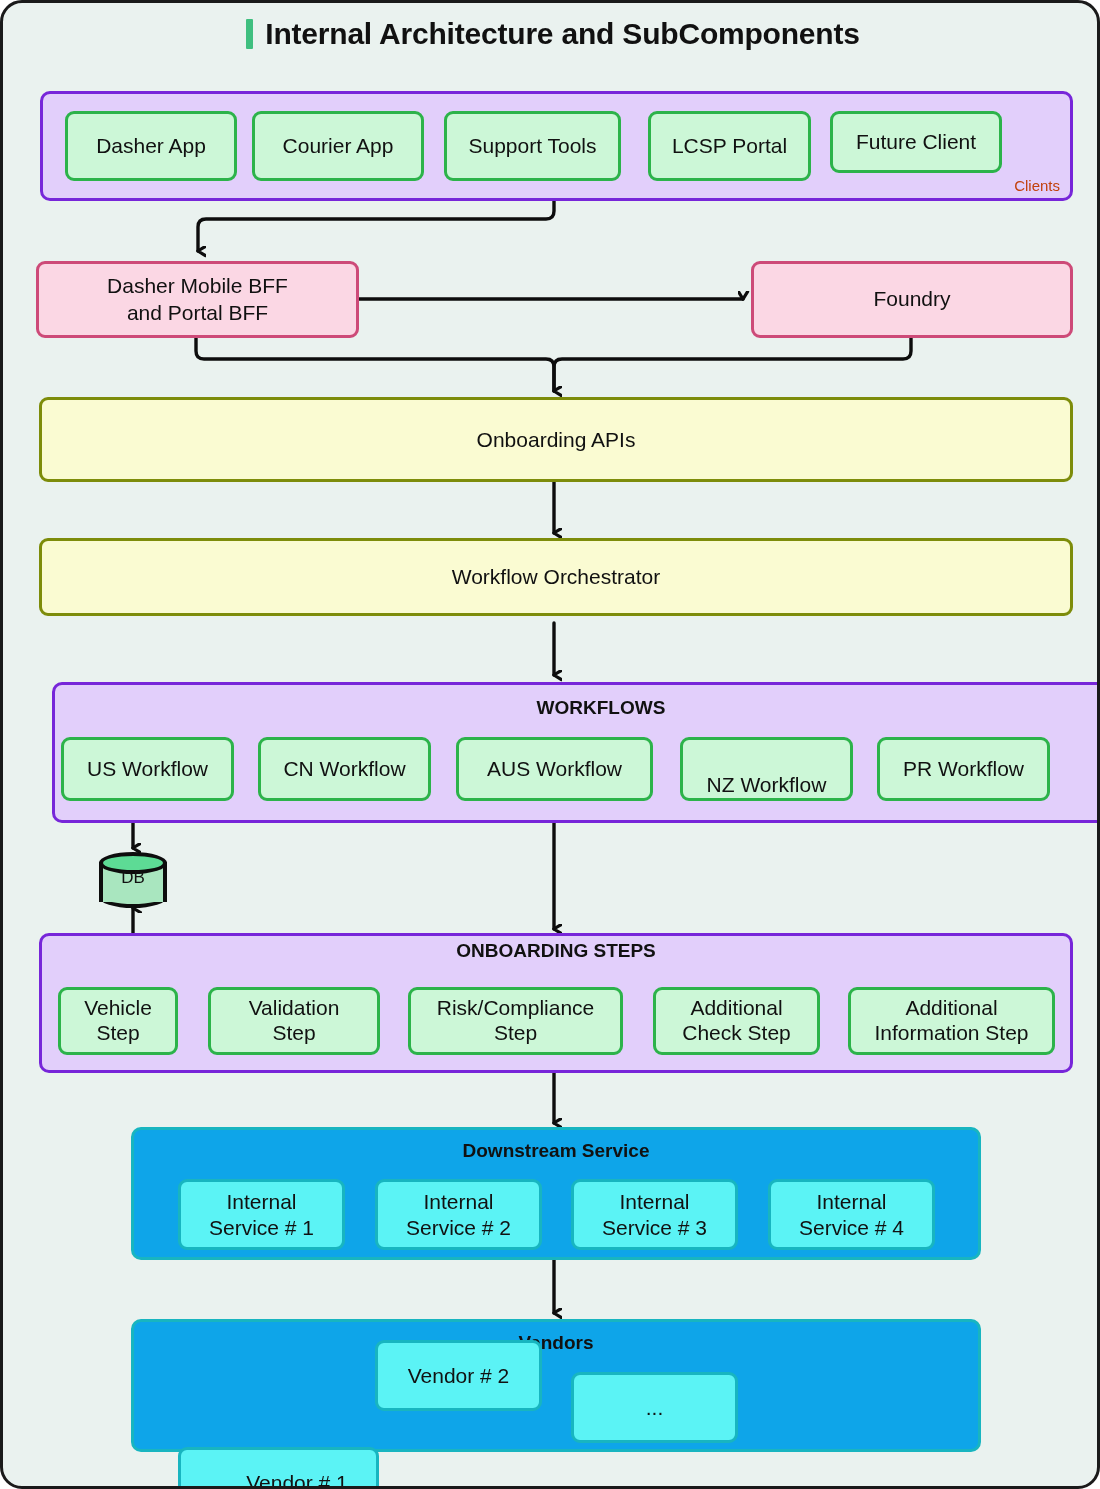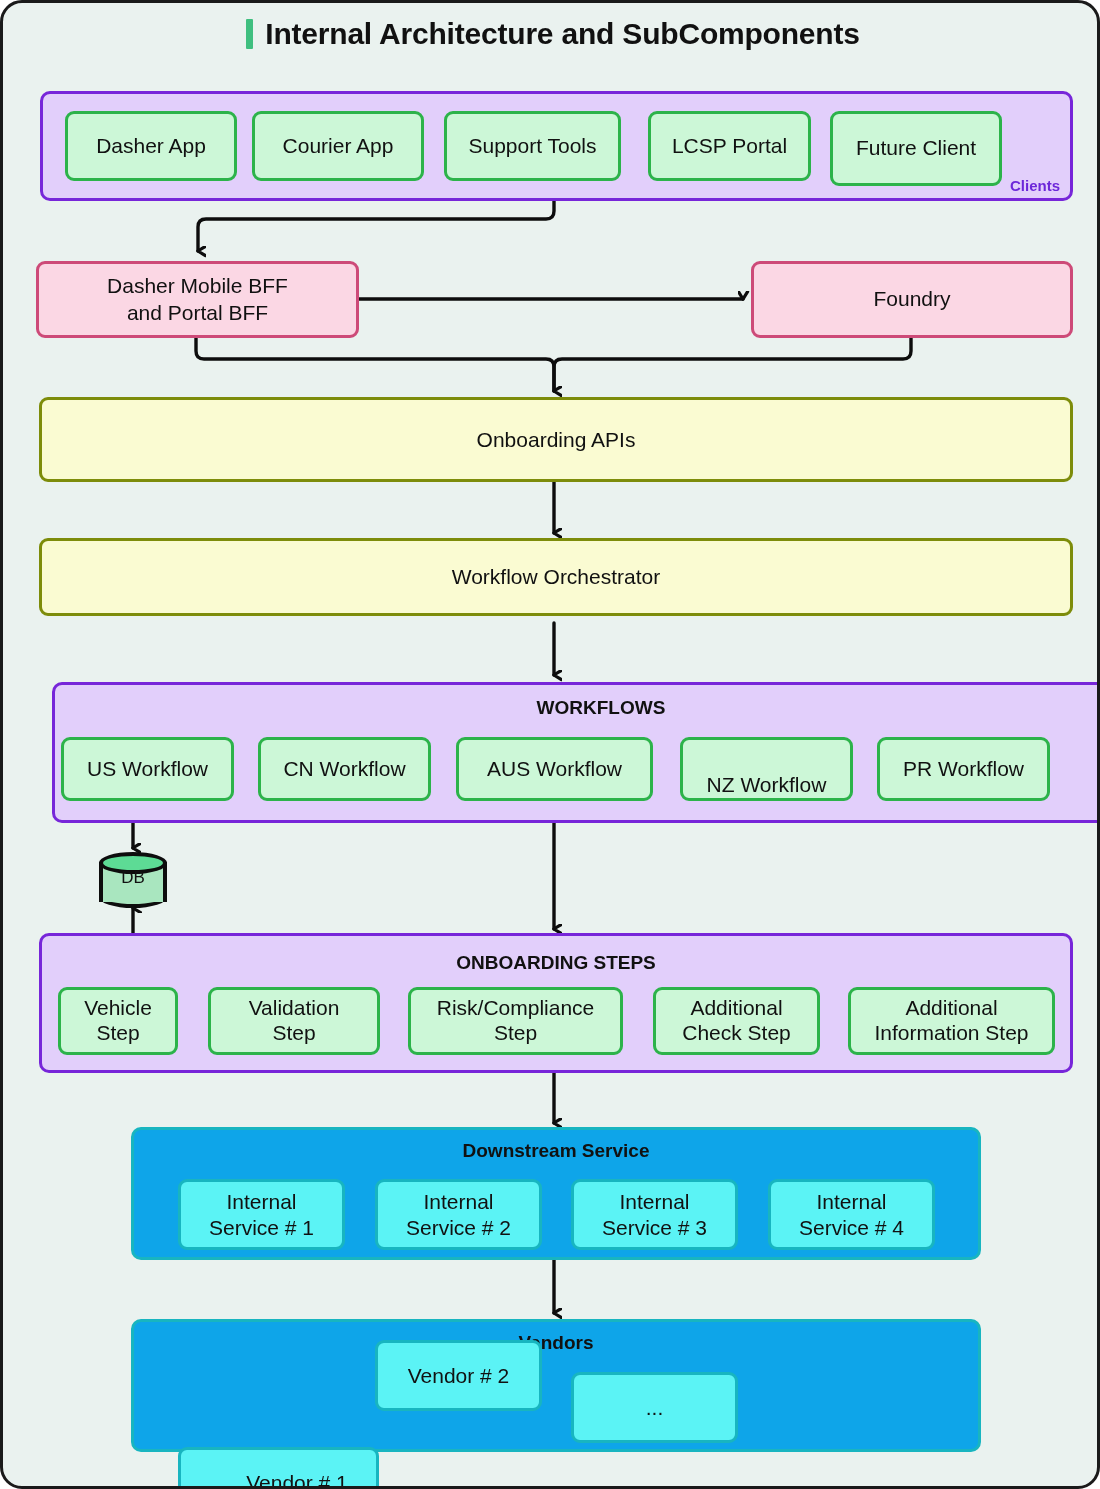--- a/index.html
+++ b/index.html
@@ -59,23 +59,23 @@
     position:absolute;
     left:0; right:0;
     text-align:center;
     font-weight:bold;
     color:#111;
     font-size:19px;
   }
   .grp-corner-label{
     position:absolute;
     right:10px; bottom:4px;
-    font-weight:bold;
+    font-weight:normal;
     font-size:15px;
-    color:#6d28d9;
+    color:#c2410c;
   }
 
   
   .box-green{
     background:#ccf7d7;
     border:3px solid #2cb34a;
     border-radius:9px;
     color:#111;
     font-size:21px;
     line-height:1.18;
@@ -194,21 +194,21 @@
     </div>
   <div class="node box-green" style="left:249px;top:108px;width:172px;height:70px;">
       <span>Courier App</span>
     </div>
   <div class="node box-green" style="left:441px;top:108px;width:177px;height:70px;">
       <span>Support Tools</span>
     </div>
   <div class="node box-green" style="left:645px;top:108px;width:163px;height:70px;">
       <span>LCSP Portal</span>
     </div>
-  <div class="node box-green" style="left:827px;top:108px;width:172px;height:75px;">
+  <div class="node box-green" style="left:827px;top:108px;width:172px;height:62px;">
       <span>Future Client</span>
     </div>
 
   <div class="node box-pink" style="left:33px;top:258px;width:323px;height:77px;flex-direction:column;">
     <span>Dasher Mobile BFF</span>
     <span>and Portal BFF</span>
   </div>
   <div class="node box-pink" style="left:748px;top:258px;width:322px;height:77px;">
     <span>Foundry</span>
   </div>
@@ -241,21 +241,21 @@
     </div>
 
   <div class="db" style="left:96px;top:849px;">
     <div class="db-bottom"></div>
     <div class="db-body"></div>
     <div class="db-top"></div>
     <div class="db-label">DB</div>
   </div>
 
   <div class="node grp-purple" style="left:36px;top:930px;width:1034px;height:140px;">
-    <div class="grp-title" style="top:16px;">ONBOARDING STEPS</div>
+    <div class="grp-title" style="top:4px;">ONBOARDING STEPS</div>
   </div>
   <div class="node box-green" style="left:55px;top:984px;width:120px;height:68px;flex-direction:column;">
     <span>Vehicle</span>
     <span>Step</span>
   </div>
   <div class="node box-green" style="left:205px;top:984px;width:172px;height:68px;flex-direction:column;">
     <span>Validation</span>
     <span>Step</span>
   </div>
   <div class="node box-green" style="left:405px;top:984px;width:215px;height:68px;flex-direction:column;">

